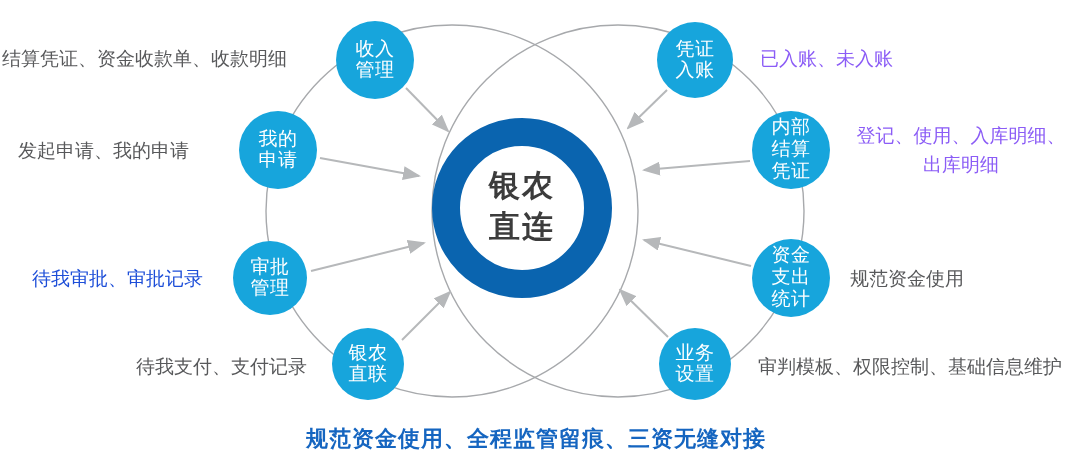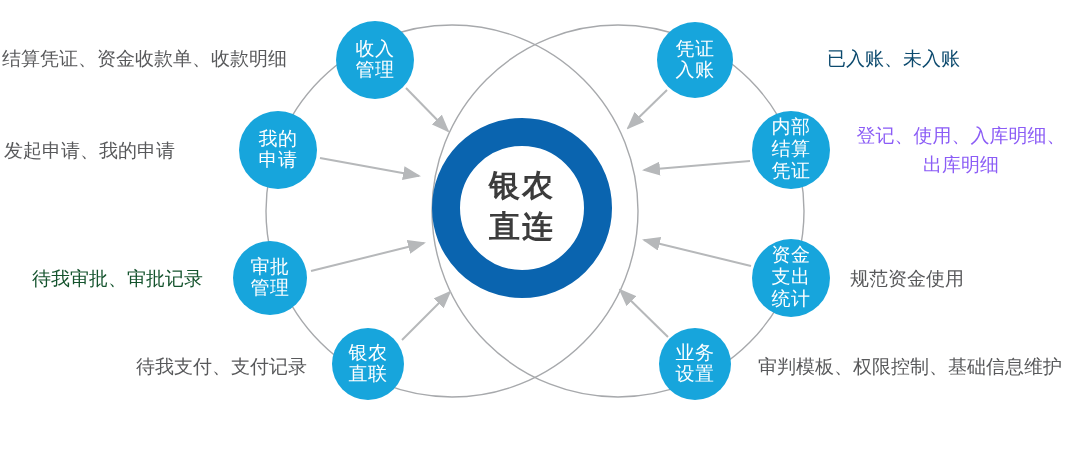--- a/index.html
+++ b/index.html
@@ -153,23 +153,24 @@
         <g>
           <circle cx="695" cy="364" r="36" class="node-circle" fill="#17A5DC"></circle>
           <text x="695" y="353.5" class="node-text">业务</text>
           <text x="695" y="374.5" class="node-text">设置</text>
         </g>
       </g>
   </svg>
 
   <div id="labels-layer">
       <div class="side-label" style="position: absolute; left: 2px; top: 44px; width: 316px; text-align: left; color: rgb(88, 89, 91);">结算凭证、资金收款单、收款明细</div>
-      <div class="side-label" style="position: absolute; left: 4px; top: 136px; width: 200px; text-align: left; color: rgb(88, 89, 91);">发起申请、我的申请</div>
-      <div class="side-label" style="position: absolute; left: 32px; top: 264px; width: 190px; text-align: left; color: #14532d;">待我审批、审批记录</div>
+      <div class="side-label" style="position: absolute; left: 18px; top: 136px; width: 200px; text-align: left; color: rgb(88, 89, 91);">发起申请、我的申请</div>
+      <div class="side-label" style="position: absolute; left: 32px; top: 264px; width: 190px; text-align: left; color: #1d4ed8;">待我审批、审批记录</div>
       <div class="side-label" style="position: absolute; left: 112px; top: 352px; width: 195px; text-align: right; color: rgb(88, 89, 91);">待我支付、支付记录</div>
-      <div class="side-label" style="position: absolute; left: 760px; top: 44px; width: 200px; text-align: right; color: #0c4a6e;">已入账、未入账</div>
+      <div class="side-label" style="position: absolute; left: 760px; top: 44px; width: 200px; text-align: left; color: #8b5cf6;">已入账、未入账</div>
       <div class="side-label" style="position: absolute; left: 850px; top: 121px; width: 222px; text-align: center; color: #8b5cf6;">登记、使用、入库明细、
 出库明细</div>
       <div class="side-label" style="position: absolute; left: 850px; top: 264px; width: 180px; text-align: left; color: rgb(88, 89, 91);">规范资金使用</div>
       <div class="side-label" style="position: absolute; left: 758px; top: 352px; width: 320px; text-align: left; color: rgb(88, 89, 91);">审判模板、权限控制、基础信息维护</div>
     </div>
 
+  <div id="caption">规范资金使用、全程监管留痕、三资无缝对接</div>
 </div>
 
 </body></html>

